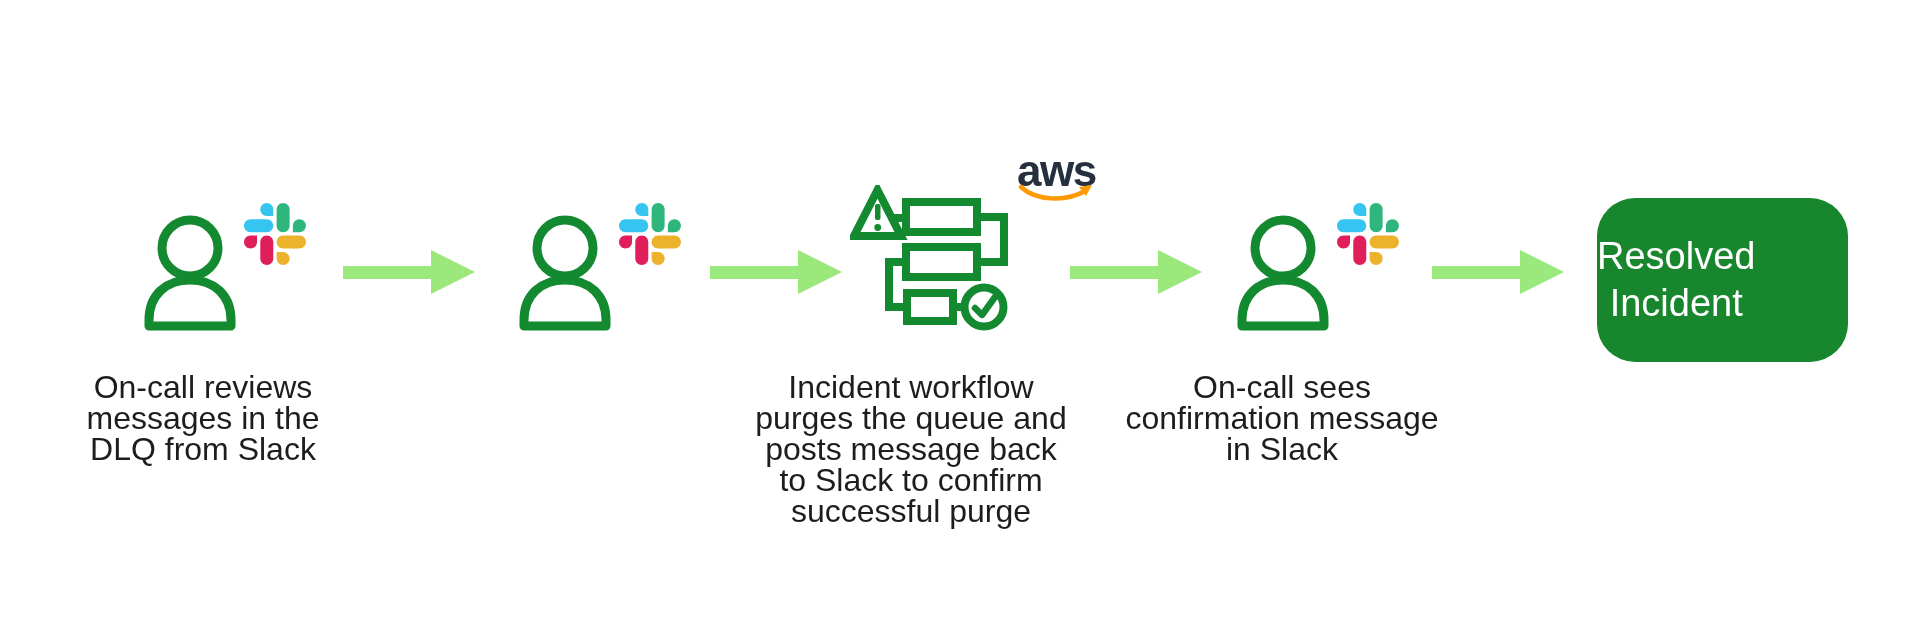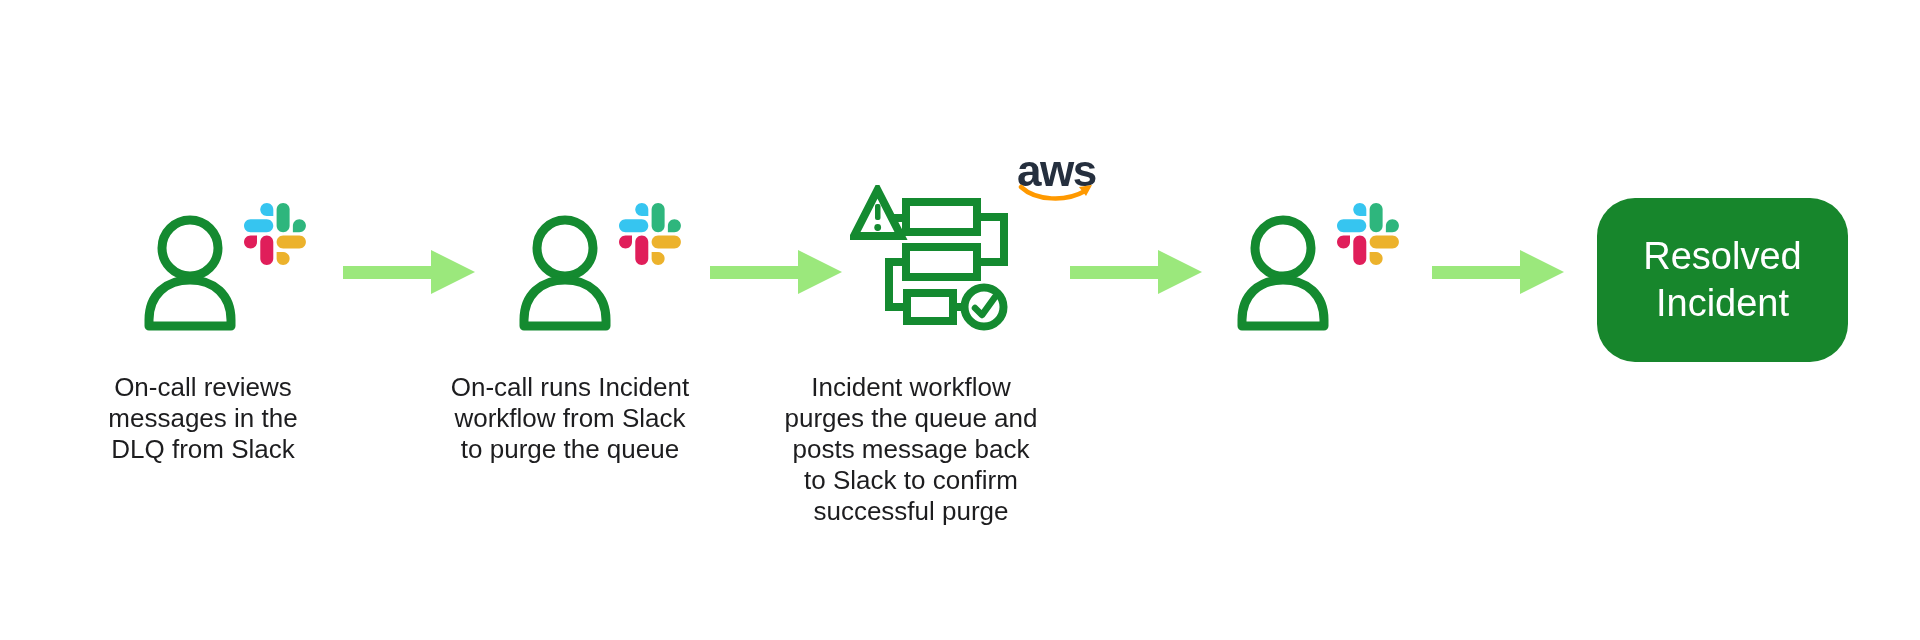--- a/index.html
+++ b/index.html
@@ -26,37 +26,37 @@
   .wf-stroke{fill:none;stroke:var(--icon-green);stroke-width:8;}
   .wf-fill{fill:var(--icon-green);stroke:none;}
   .wf-circle{fill:#ffffff;stroke:var(--icon-green);stroke-width:8;}
   .wf-check{fill:none;stroke:var(--icon-green);stroke-width:6.5;stroke-linecap:round;stroke-linejoin:round;}
   .arrow-fill{fill:var(--arrow-green);}
   .sl-b{fill:var(--slack-blue);} .sl-g{fill:var(--slack-green);}
   .sl-r{fill:var(--slack-red);} .sl-y{fill:var(--slack-yellow);}
   .arrow{position:absolute;width:132px;height:46px;top:249px;}
   .caption{
     position:absolute;top:372px;transform:translateX(-50%);
-    font-size:26px;line-height:31px;color:var(--text-color);
+    font-size:32px;line-height:31px;color:var(--text-color);
     text-align:center;white-space:pre-line;
   }
   .aws-cluster{position:absolute;left:845px;top:150px;width:250px;height:195px;}
   .workflow-svg{position:absolute;left:5px;top:35px;width:160px;height:152px;}
   .aws-logo{position:absolute;left:172px;top:4px;width:78px;height:48px;}
   .aws-text{
     position:absolute;left:0;top:-8px;width:78px;text-align:center;
     font-size:44px;font-weight:700;letter-spacing:-1.5px;color:var(--aws-navy);
   }
   .aws-smile{position:absolute;left:1px;top:29px;width:76px;height:22px;}
   .aws-smile-path{fill:none;stroke:var(--aws-orange);stroke-width:4.5;stroke-linecap:round;}
   .aws-smile-tip{fill:var(--aws-orange);}
   .end-node{
     position:absolute;left:1597px;top:198px;width:251px;height:164px;
     background:var(--box-green);border-radius:38px;
-    display:flex;align-items:center;justify-content:center;
+    display:flex;align-items:center;justify-content:flex-start;
   }
   .end-label{
     color:#ffffff;font-size:38px;line-height:47px;text-align:center;white-space:pre-line;
   }
 </style>
 </head>
 <body>
 
 <svg width="0" height="0" style="position:absolute" aria-hidden="true">
   <defs>
@@ -114,23 +114,20 @@
     </svg>
 
   <div class="cluster" style="left:515px;top:203px;width:166px;height:128px;">
     <svg class="person-svg">
         <use href="#sym-person"></use>
       </svg>
     <svg class="slack-svg">
         <use href="#sym-slack"></use>
       </svg>
   </div>
-  <div class="caption" style="left:570px">On-call runs Incident
-workflow from Slack
-to purge the queue</div>
 
   <svg class="arrow" style="left:710px">
       <use href="#sym-arrow"></use>
     </svg>
 
   <div class="aws-cluster">
     <svg class="workflow-svg">
         <use href="#sym-workflow"></use>
       </svg>
     <div class="aws-logo">
@@ -152,20 +149,23 @@
     </svg>
 
   <div class="cluster" style="left:1233px;top:203px;width:166px;height:128px;">
     <svg class="person-svg">
         <use href="#sym-person"></use>
       </svg>
     <svg class="slack-svg">
         <use href="#sym-slack"></use>
       </svg>
   </div>
+  <div class="caption" style="left:1282px">On-call sees
+confirmation message
+in Slack</div>
 
   <svg class="arrow" style="left:1432px">
       <use href="#sym-arrow"></use>
     </svg>
 
   <div class="end-node">
     <div class="end-label">Resolved
 Incident</div>
   </div>
 

